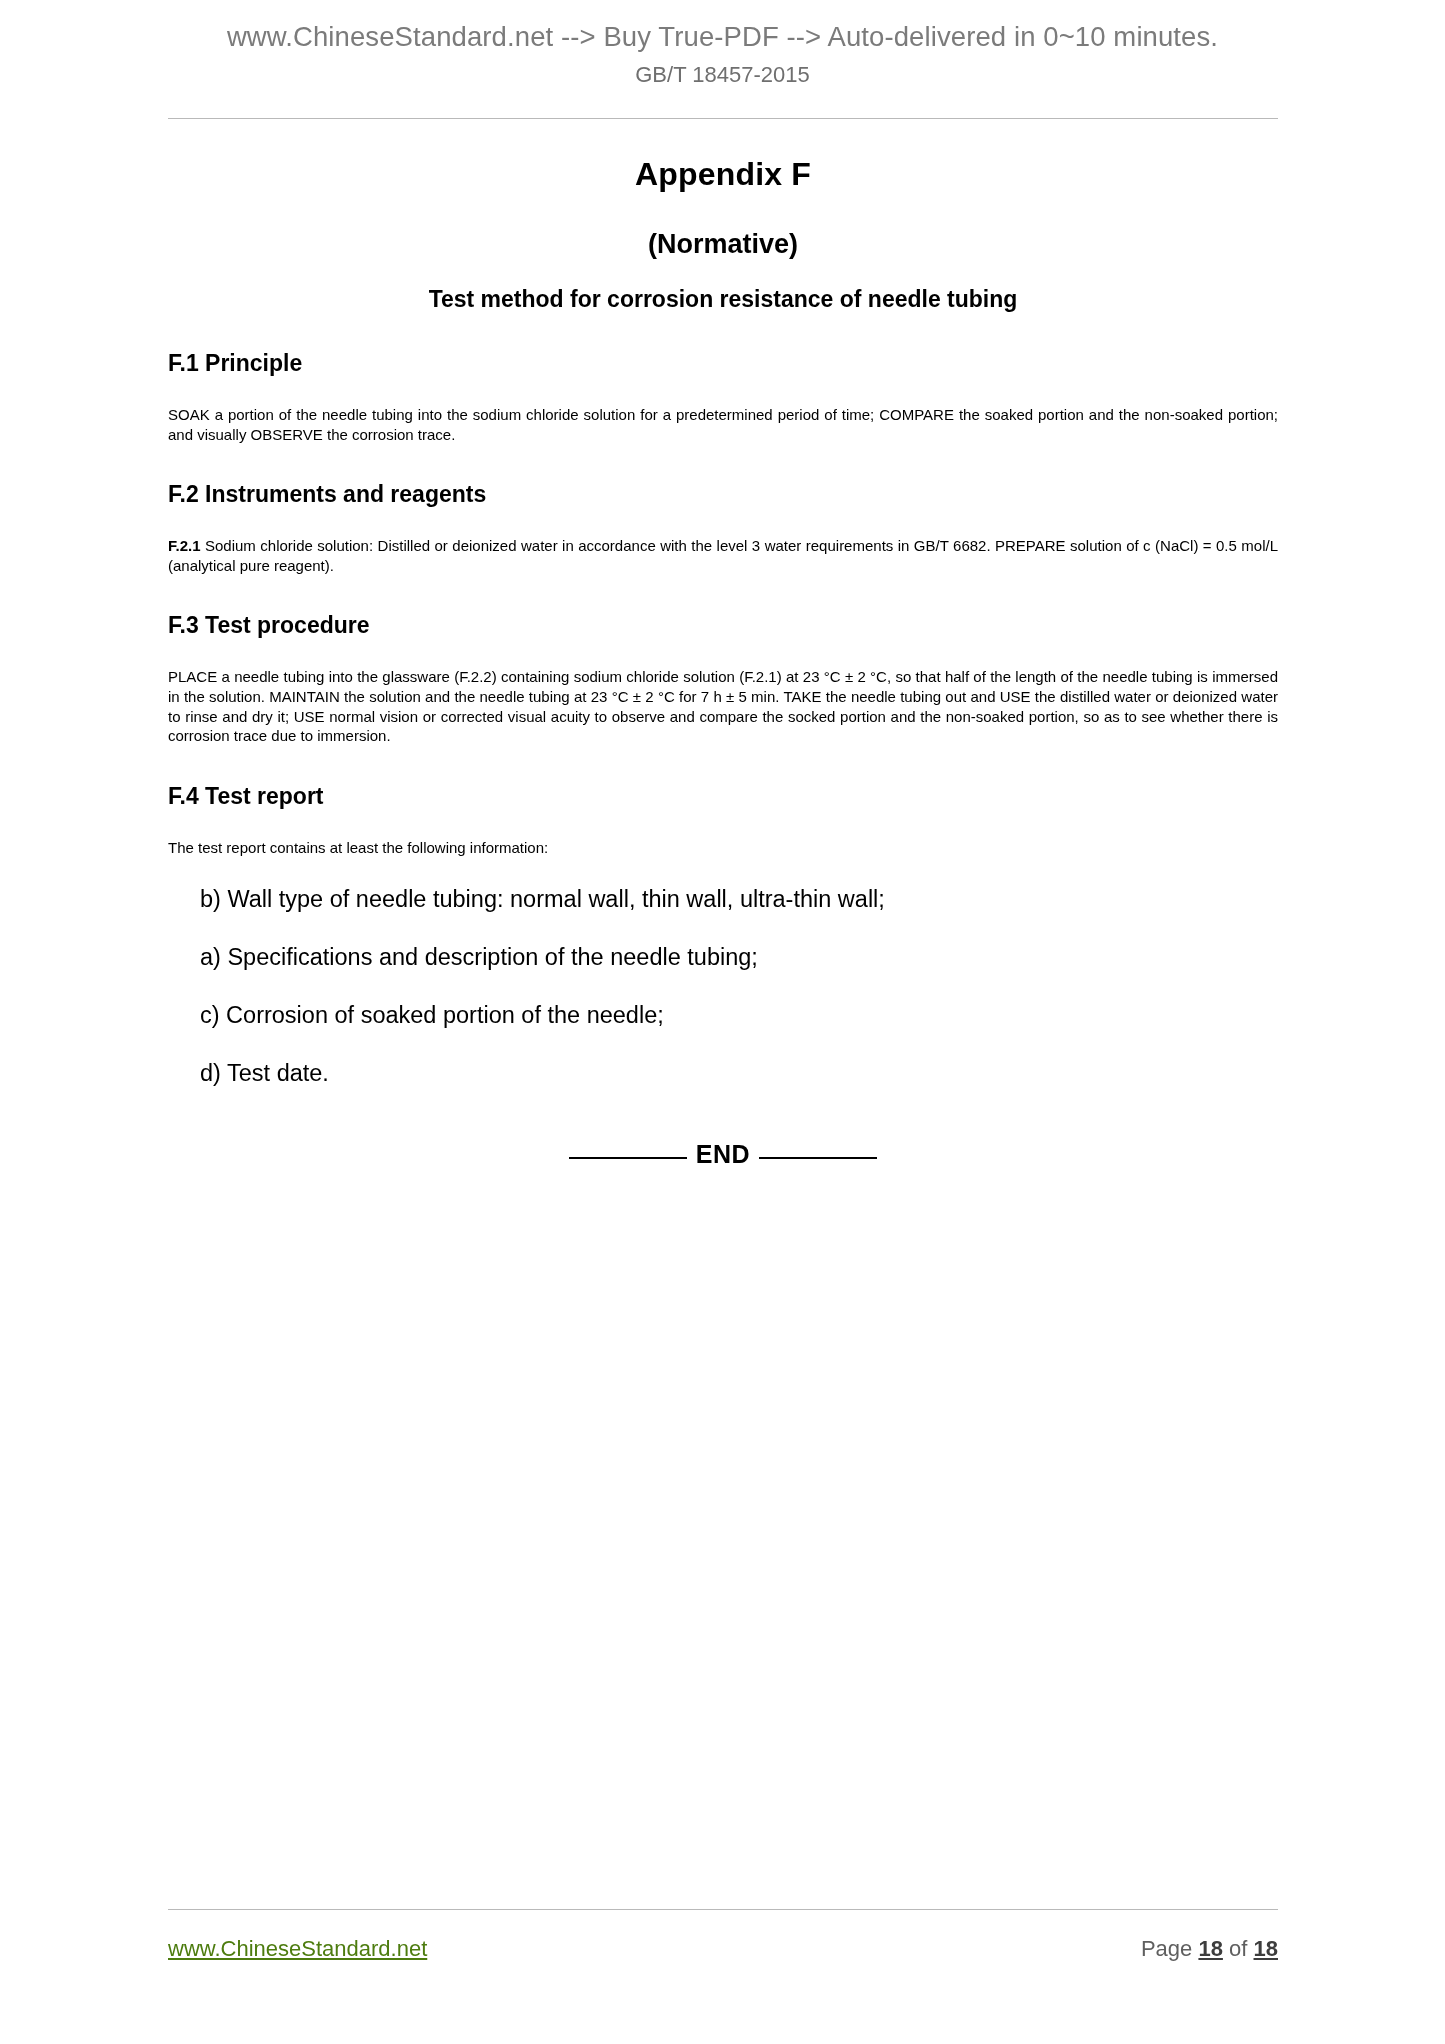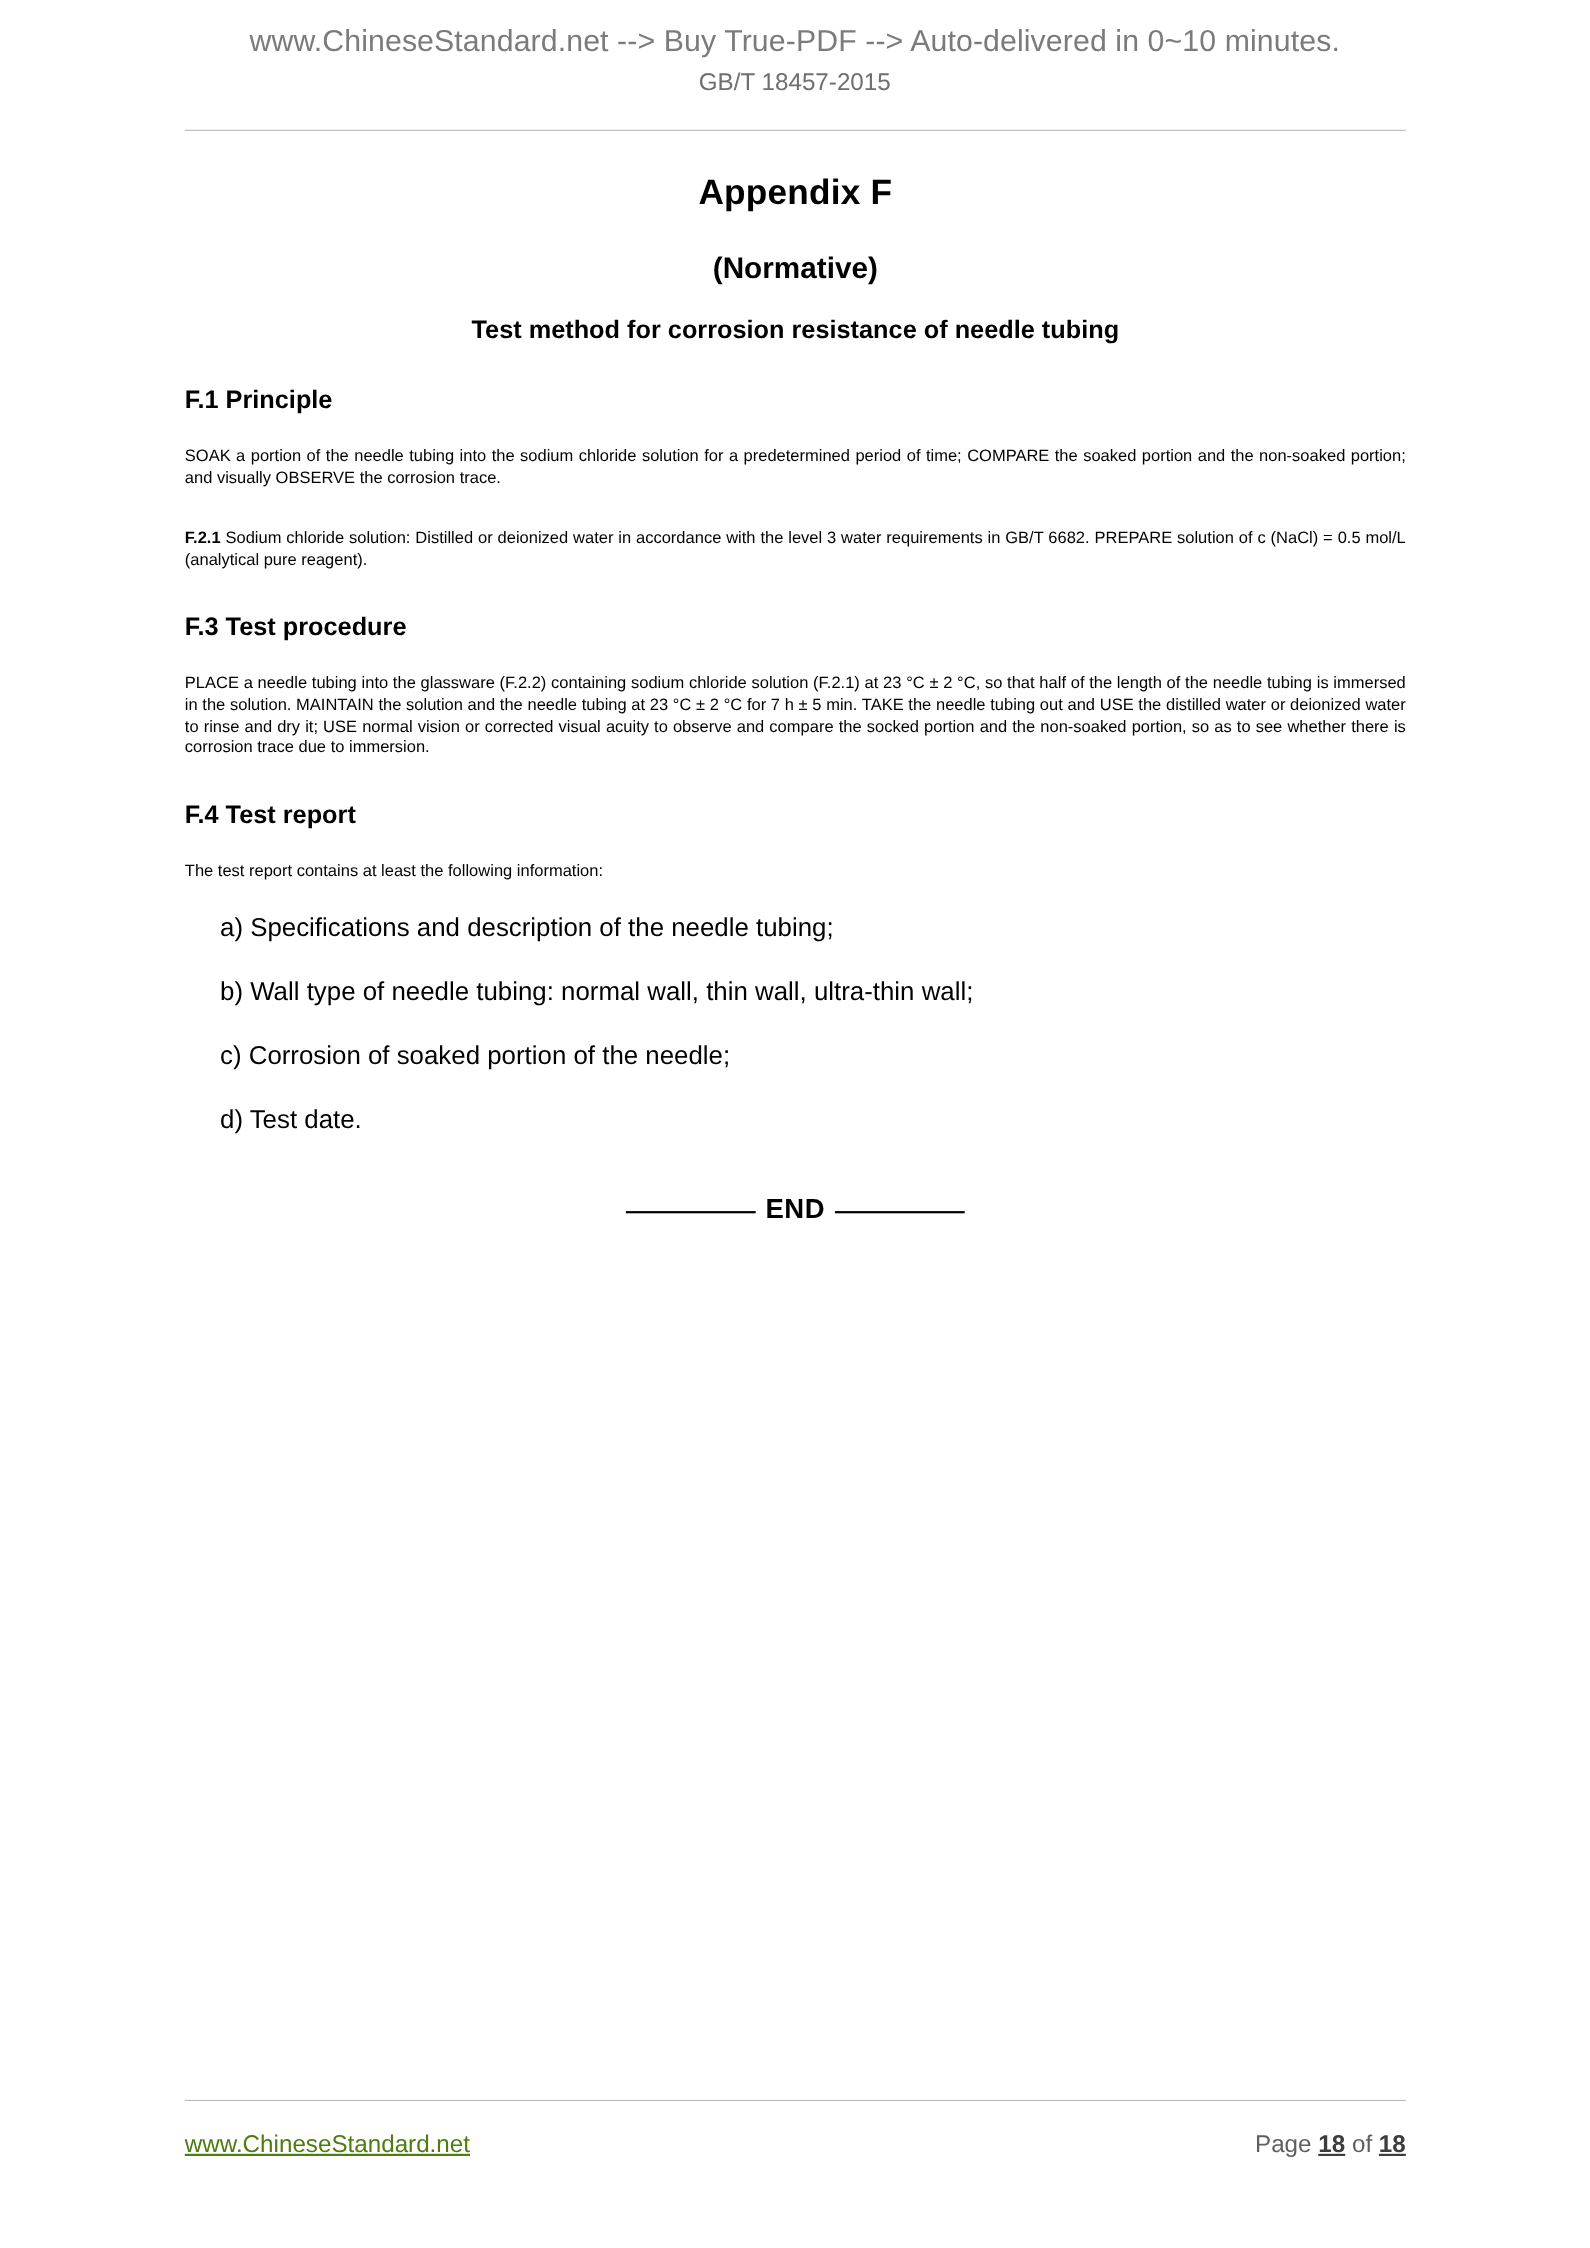--- a/index.html
+++ b/index.html
@@ -181,34 +181,35 @@
     <div class="doc-subtitle">(Normative)</div>
 
     <div class="doc-subtitle2">Test method for corrosion resistance of needle tubing</div>
 
     <div class="sec-head-wrap">
       <h2 class="sec-head">F.1 Principle</h2>
       <p class="para">SOAK a portion of the needle tubing into the sodium chloride solution for a predetermined period of time; COMPARE the soaked portion and the non-soaked portion; and visually OBSERVE the corrosion trace.</p>
     </div>
 
     <div class="sec-head-wrap">
+      <h2 class="sec-head">F.2 Instruments and reagents</h2>
       <p class="para"><span class="lead">F.2.1</span><span> </span><span>Sodium chloride solution: Distilled or deionized water in accordance with the level 3 water requirements in GB/T 6682. PREPARE solution of c (NaCl) = 0.5 mol/L (analytical pure reagent).</span></p>
     </div>
 
     <div class="sec-head-wrap">
       <h2 class="sec-head">F.3 Test procedure</h2>
       <p class="para">PLACE a needle tubing into the glassware (F.2.2) containing sodium chloride solution (F.2.1) at 23 °C ± 2 °C, so that half of the length of the needle tubing is immersed in the solution. MAINTAIN the solution and the needle tubing at 23 °C ± 2 °C for 7 h ± 5 min. TAKE the needle tubing out and USE the distilled water or deionized water to rinse and dry it; USE normal vision or corrected visual acuity to observe and compare the socked portion and the non-soaked portion, so as to see whether there is corrosion trace due to immersion.</p>
     </div>
 
     <div class="sec-head-wrap">
       <h2 class="sec-head">F.4 Test report</h2>
       <p class="para nojust">The test report contains at least the following information:</p>
       <ul class="report-list">
+        <li>b) Wall type of needle tubing: normal wall, thin wall, ultra-thin wall;</li>
         <li>a) Specifications and description of the needle tubing;</li>
-        <li>b) Wall type of needle tubing: normal wall, thin wall, ultra-thin wall;</li>
         <li>c) Corrosion of soaked portion of the needle;</li>
         <li>d) Test date.</li>
       </ul>
     </div>
 
     <div class="end-marker"><span class="rule"></span><span>END</span><span class="rule"></span></div>
 
   </div>
 
   <div class="footer">

